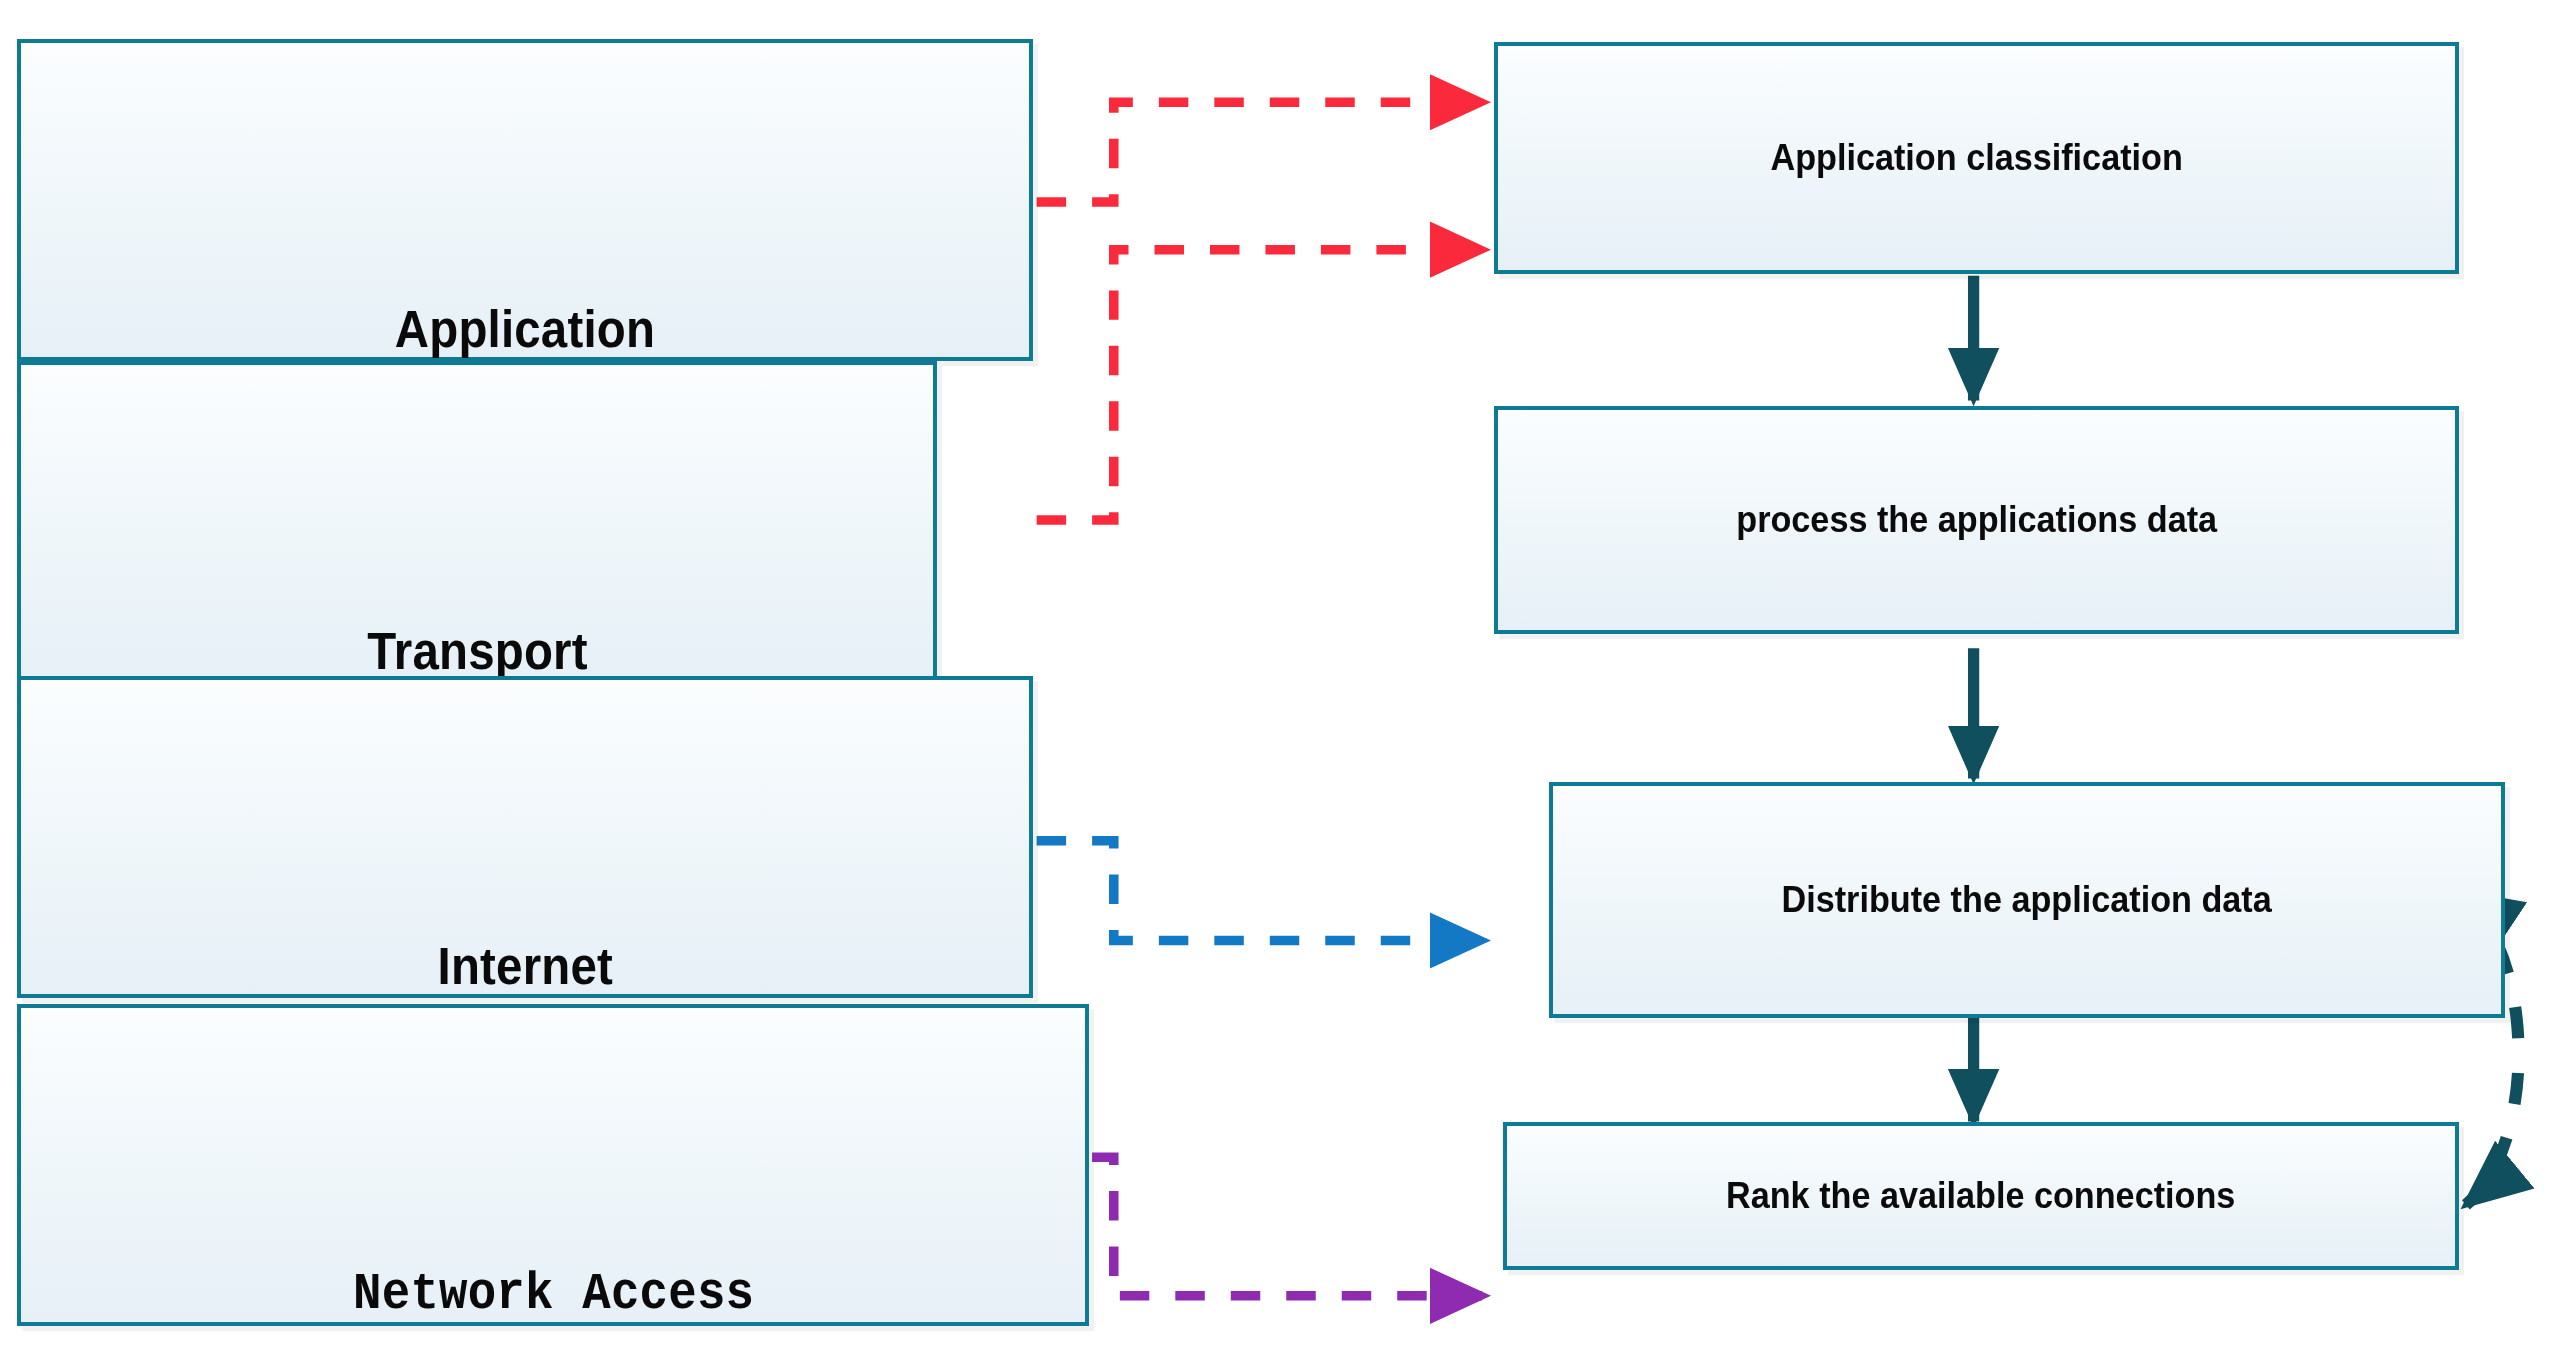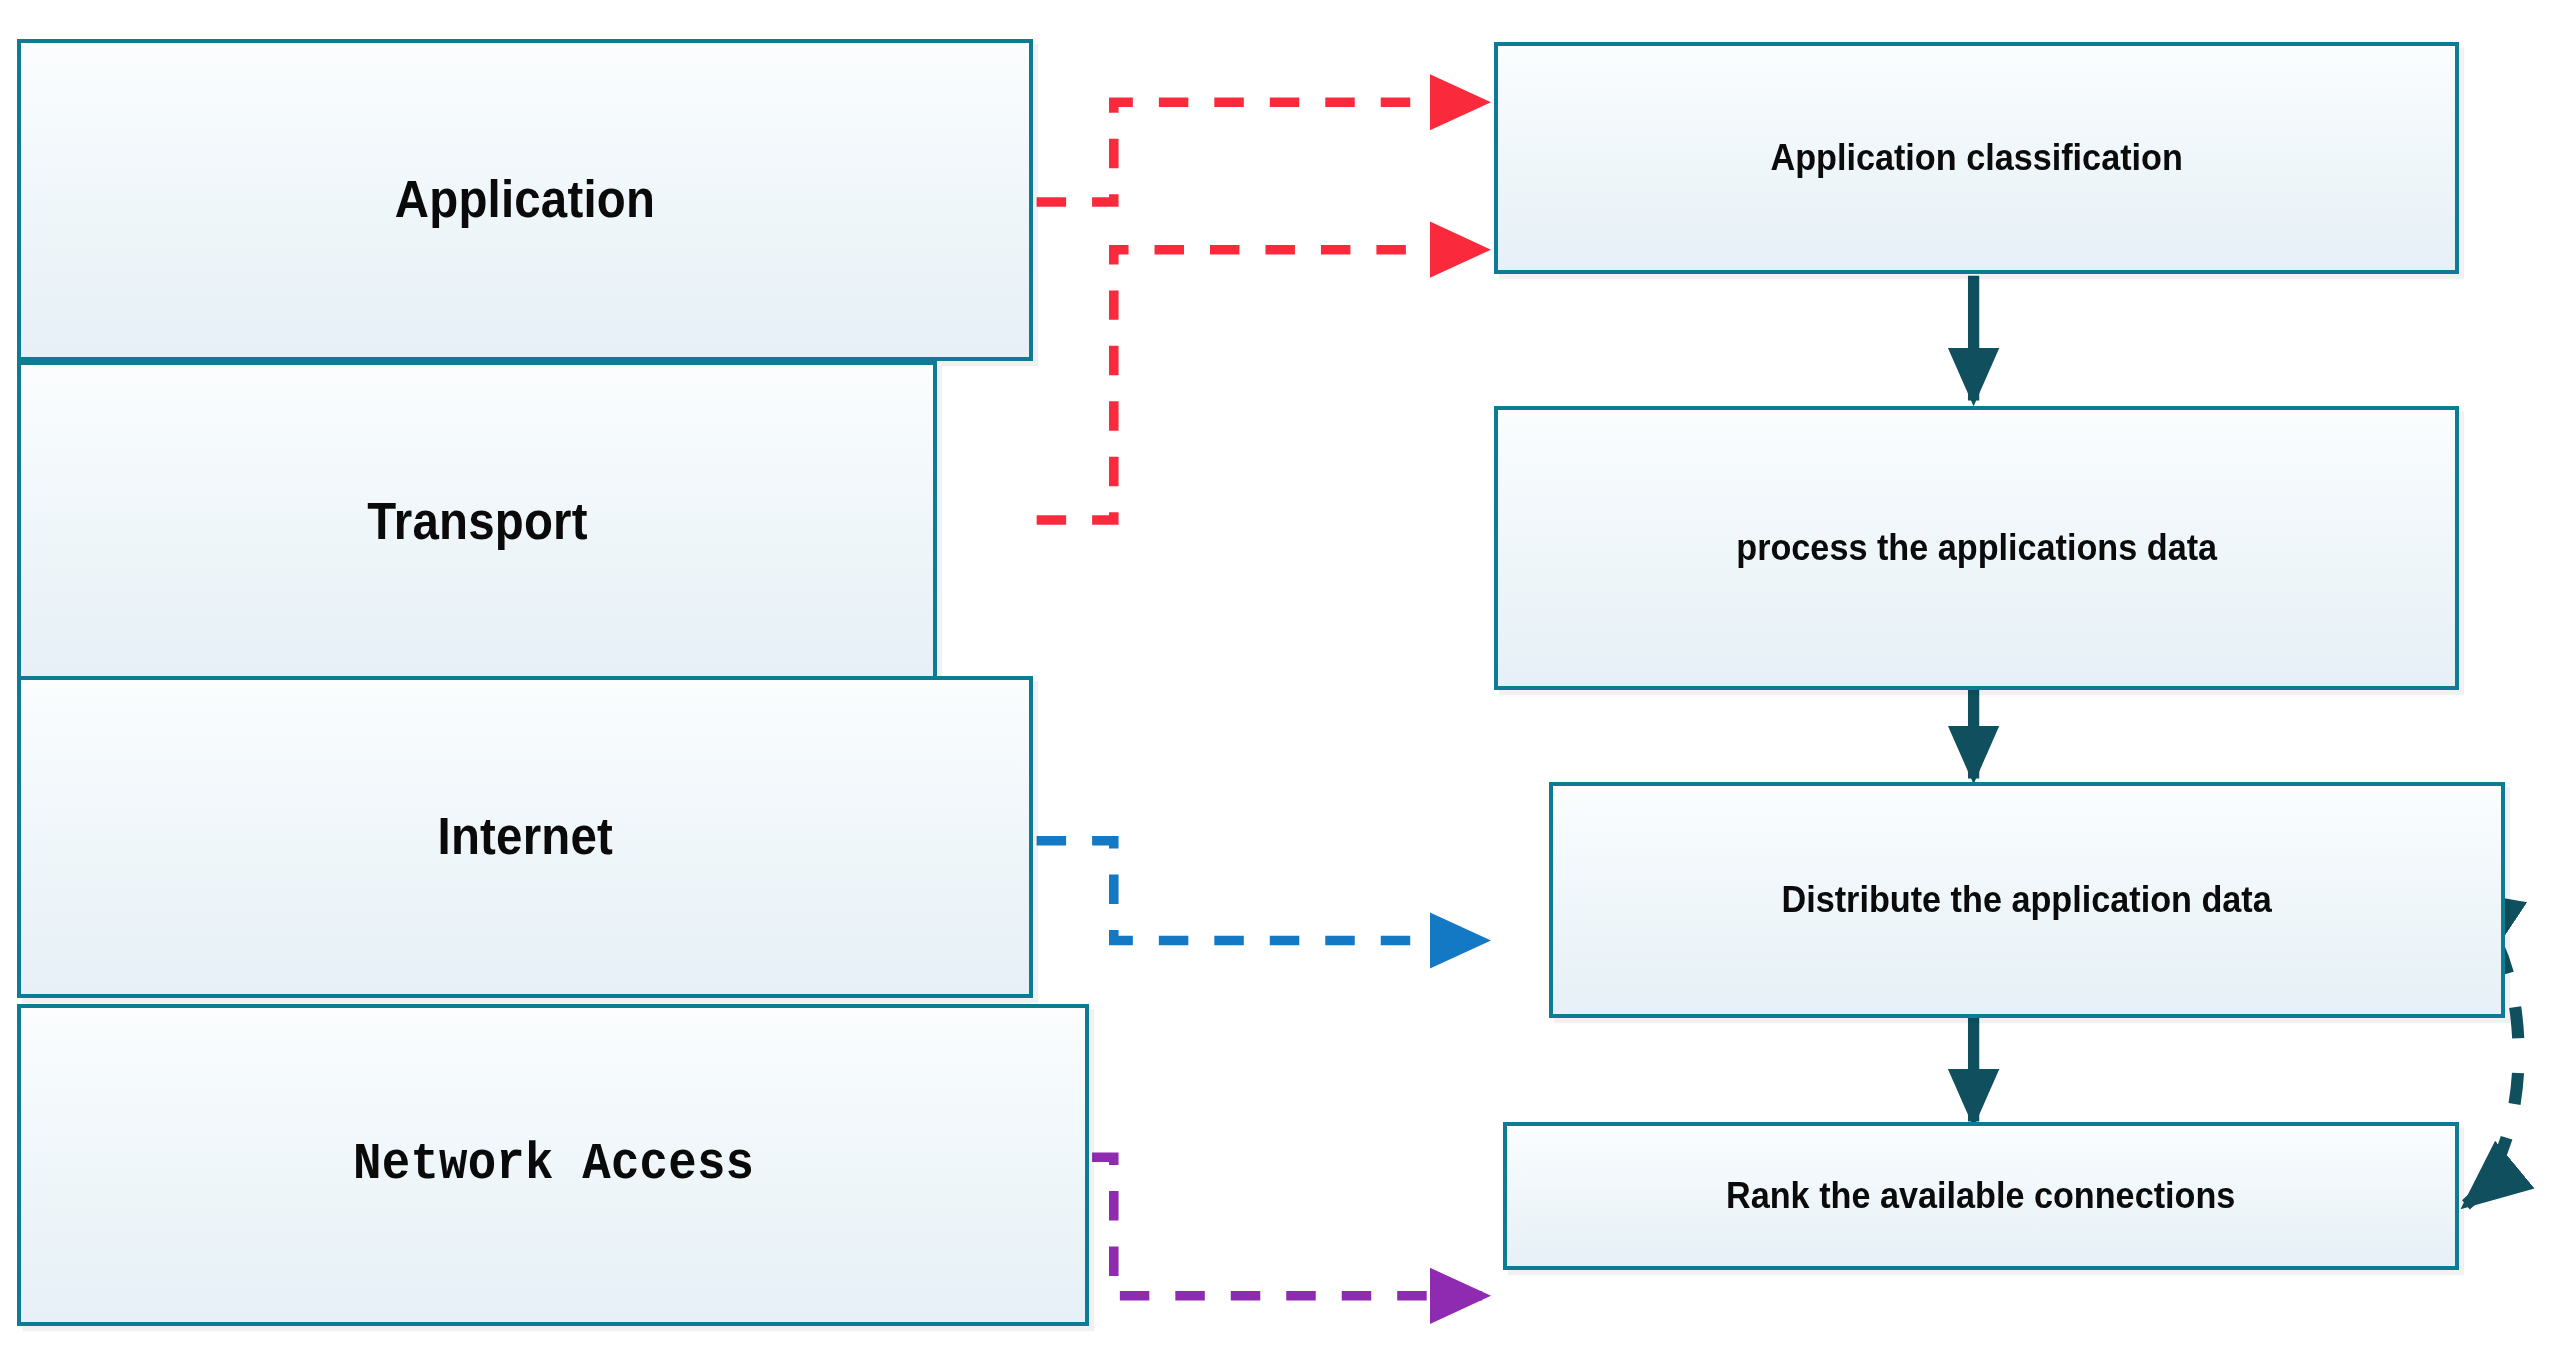--- a/index.html
+++ b/index.html
@@ -31,20 +31,21 @@
     border: 4.3px solid #0c7b93;
     background: linear-gradient(180deg, #fbfdfe 0%, #f2f8fb 38%, #e6f0f6 100%);
     box-shadow: 5.2px 5.2px 0 0 rgba(0,0,0,0.055);
     display: flex;
     align-items: center;
     justify-content: center;
     text-align: center;
   }
   .stack-node {
     border-width: 4.3px;
+    align-items: flex-end;
   }
   .stack-label {
     font-size: 51px;
     font-weight: bold;
     color: #0a0a0a;
     letter-spacing: 0.2px;
     line-height: 1.05;
     transform: scaleX(0.93);
   }
   .proc-label {
@@ -125,21 +126,21 @@
   </div>
 
   <div class="node stack-node" style="left:17.3px; top:1004px; width:1072px; height:322px;font-family:Liberation Mono, monospace;">
     <span class="stack-label">Network Access</span>
   </div>
 
   <div class="node" style="left:1494px; top:42px; width:965px; height:232px;text-align:right;">
     <span class="proc-label">Application classification</span>
   </div>
 
-  <div class="node" style="left:1494px; top:406px; width:965px; height:284px;">
+  <div class="node" style="left:1494px; top:406px; width:965px; height:228px;">
     <span class="proc-label">process the applications data</span>
   </div>
 
   <div class="node" style="left:1503px; top:782px; width:956px; height:236px;margin-left:46px;">
     <span class="proc-label">Distribute the application data</span>
   </div>
 
   <div class="node" style="left:1503px; top:1122px; width:956px; height:148px;">
     <span class="proc-label">Rank the available connections</span>
   </div>

